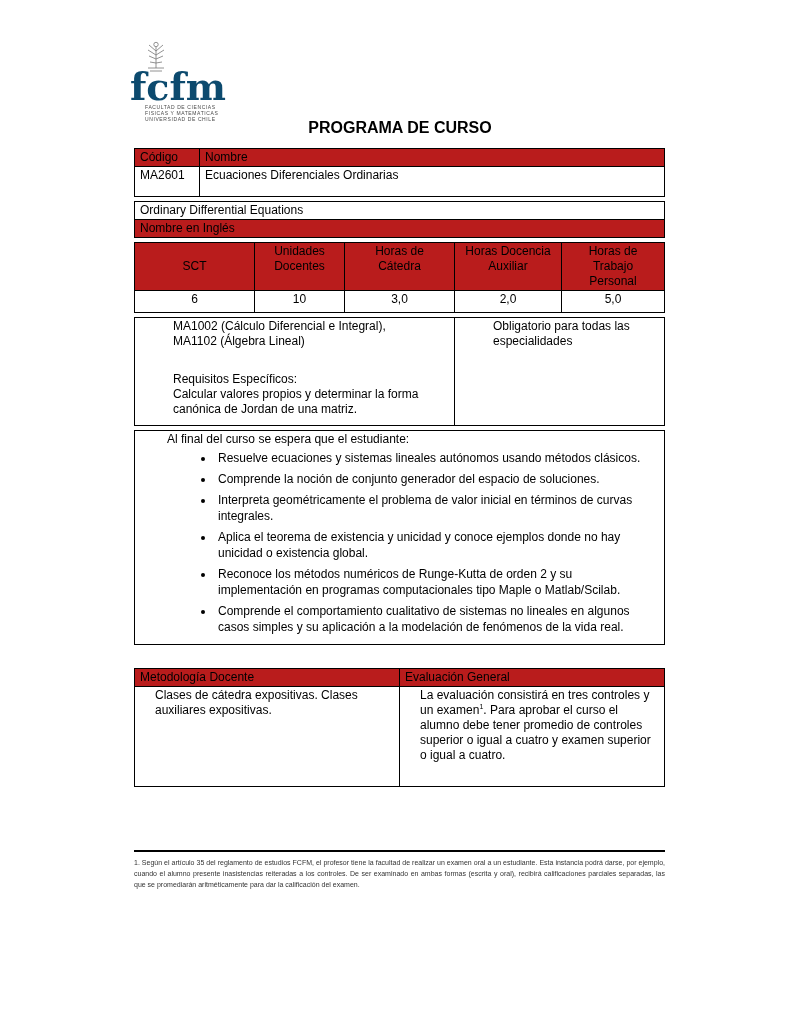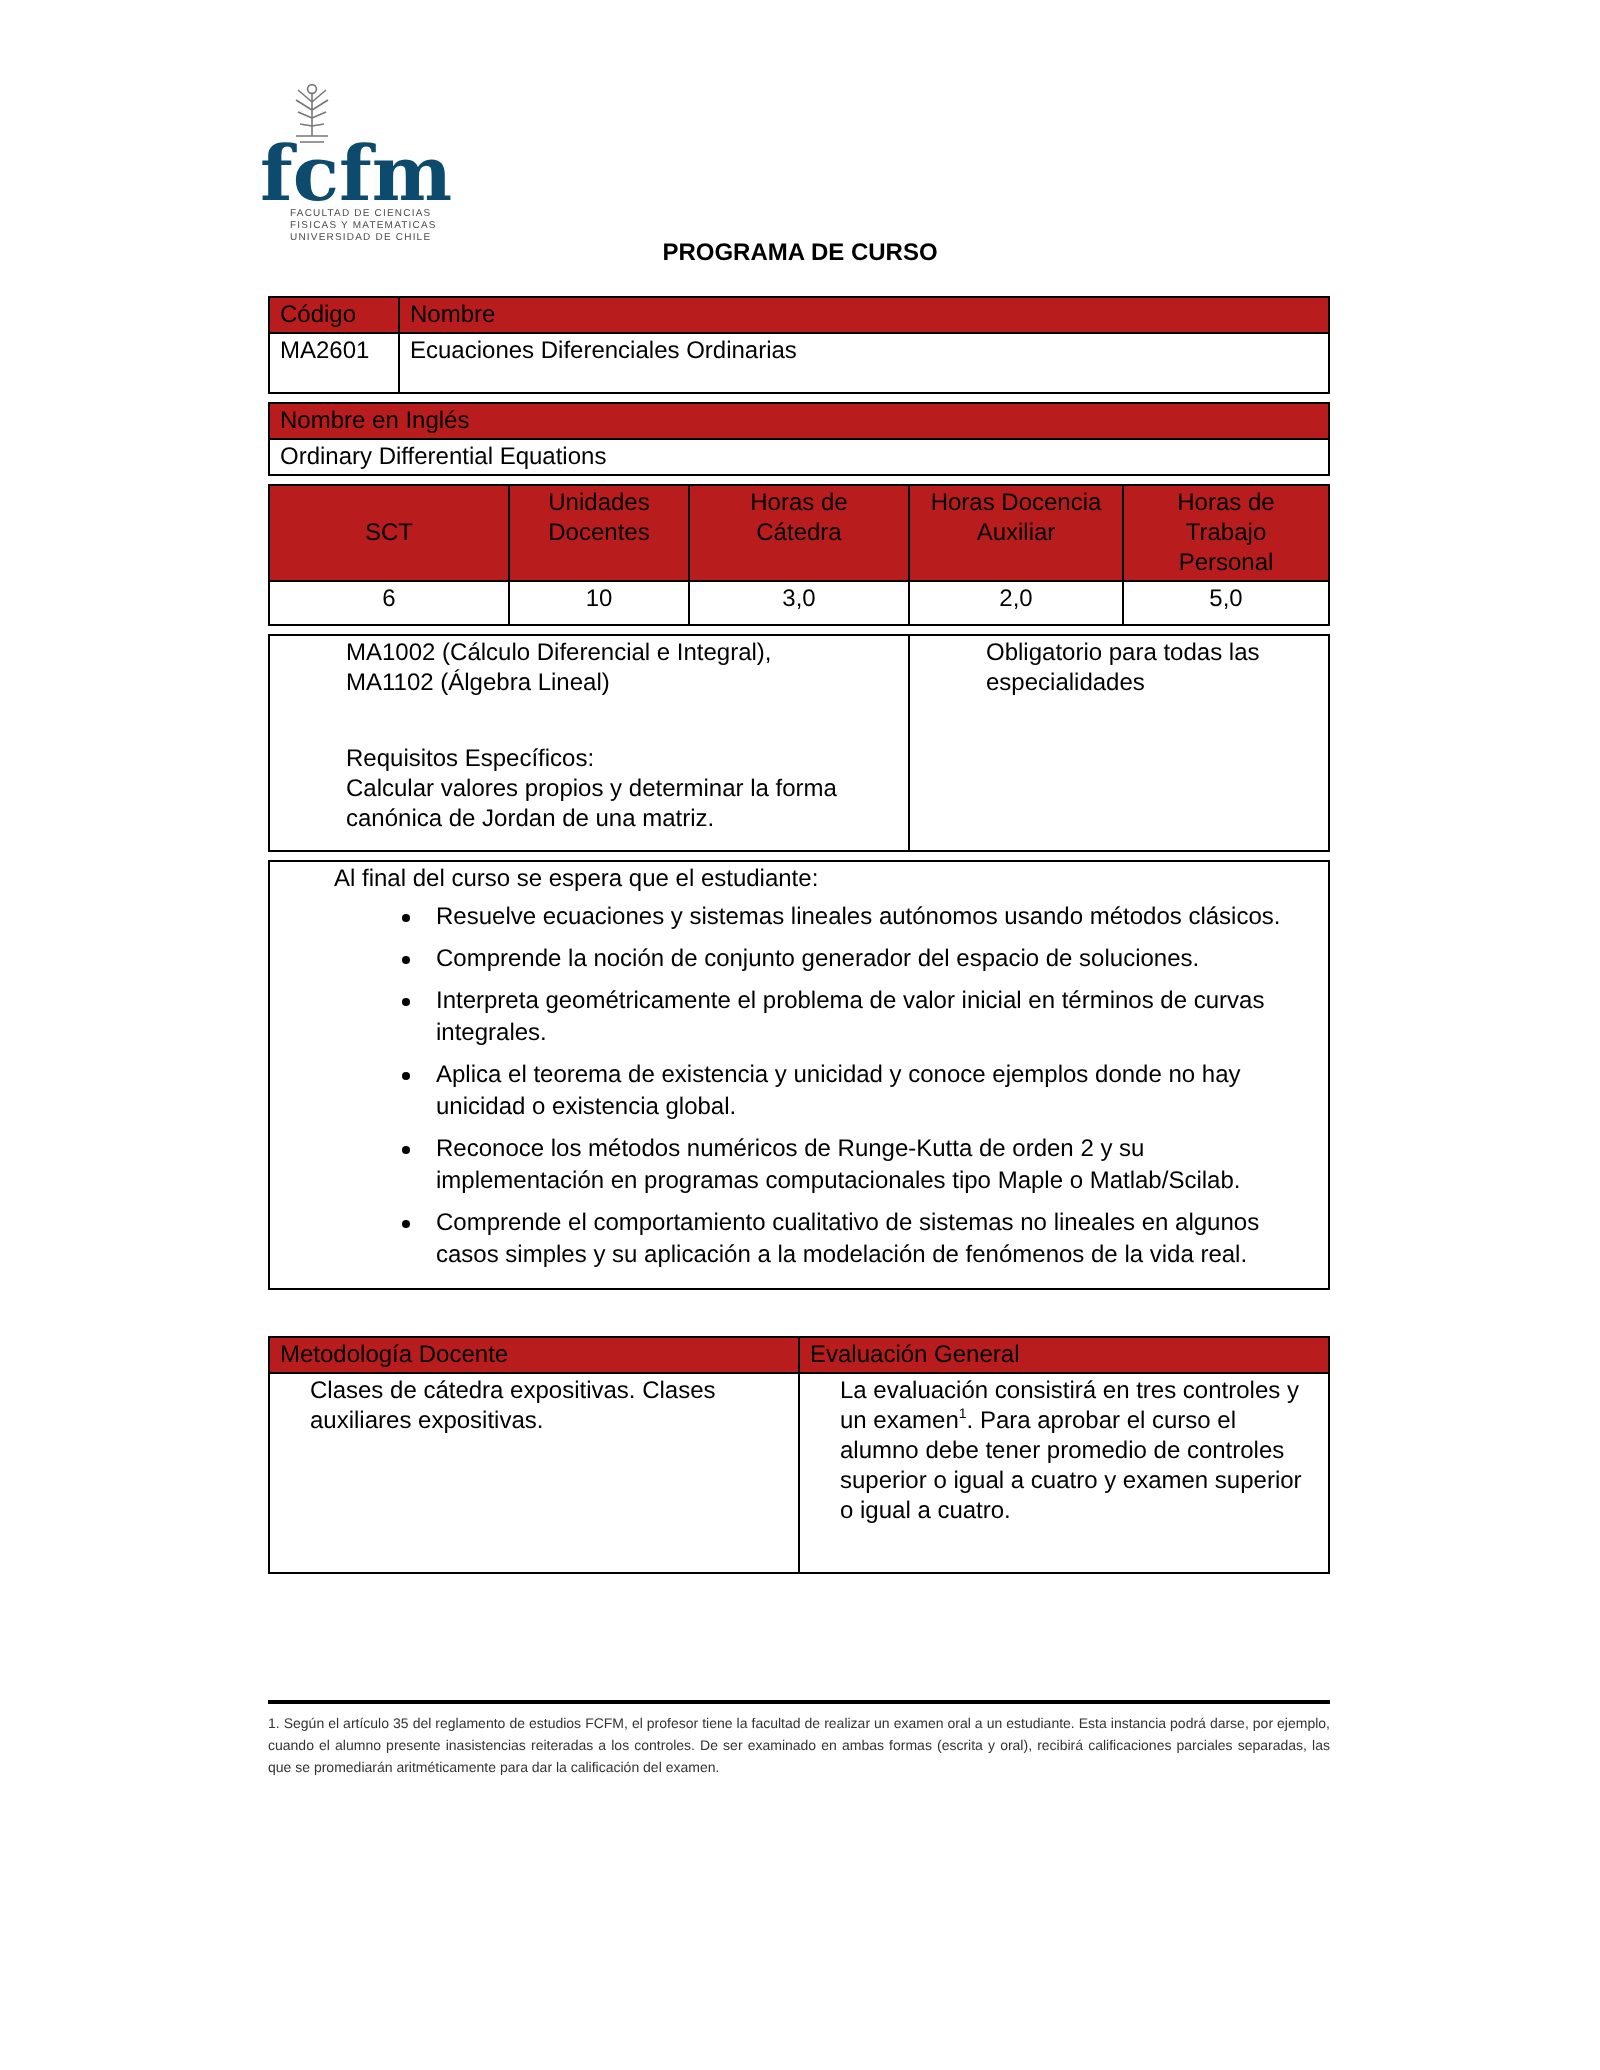--- a/index.html
+++ b/index.html
@@ -27,21 +27,21 @@
     margin:2px 0 0 15px;
     font-size:5px;
     line-height:6px;
     letter-spacing:0.6px;
     color:#4a4a4a;
   }
 
   
   .title {
     position:absolute; top:119px; left:0; width:800px;
-    text-align:center; font-size:12px; font-weight:bold;
+    text-align:center; font-size:16px; font-weight:bold;
   }
 
   
   .doc { position:absolute; left:134px; top:148px; width:531px; font-size:12px; line-height:15px; }
   table { border-collapse:collapse; table-layout:fixed; width:531px; }
   td { border:1px solid #000; padding:1px 5px; vertical-align:top; overflow:hidden; }
   .hdr { background:#b91c1c; }
   .center { text-align:center;margin-top:40px; }
   .mid { vertical-align:middle; }
   .pre { white-space:pre-line; }
@@ -106,24 +106,24 @@
     <tr>
       <td class="h30">MA2601</td>
       <td class="h30">Ecuaciones Diferenciales Ordinarias</td>
     </tr>
   </tbody>
     </table>
 
   <table class="mt4">
     <tbody>
         <tr>
+          <td class="h17">Ordinary Differential Equations</td>
+        </tr>
+    <tr>
           <td class="hdr h17">Nombre en Inglés</td>
-        </tr>
-    <tr>
-          <td class="h17">Ordinary Differential Equations</td>
         </tr>
   </tbody>
     </table>
 
   <table class="mt4">
     <colgroup>
         <col style="width:120px">
         <col style="width:90px">
         <col style="width:110px">
         <col style="width:107px">

